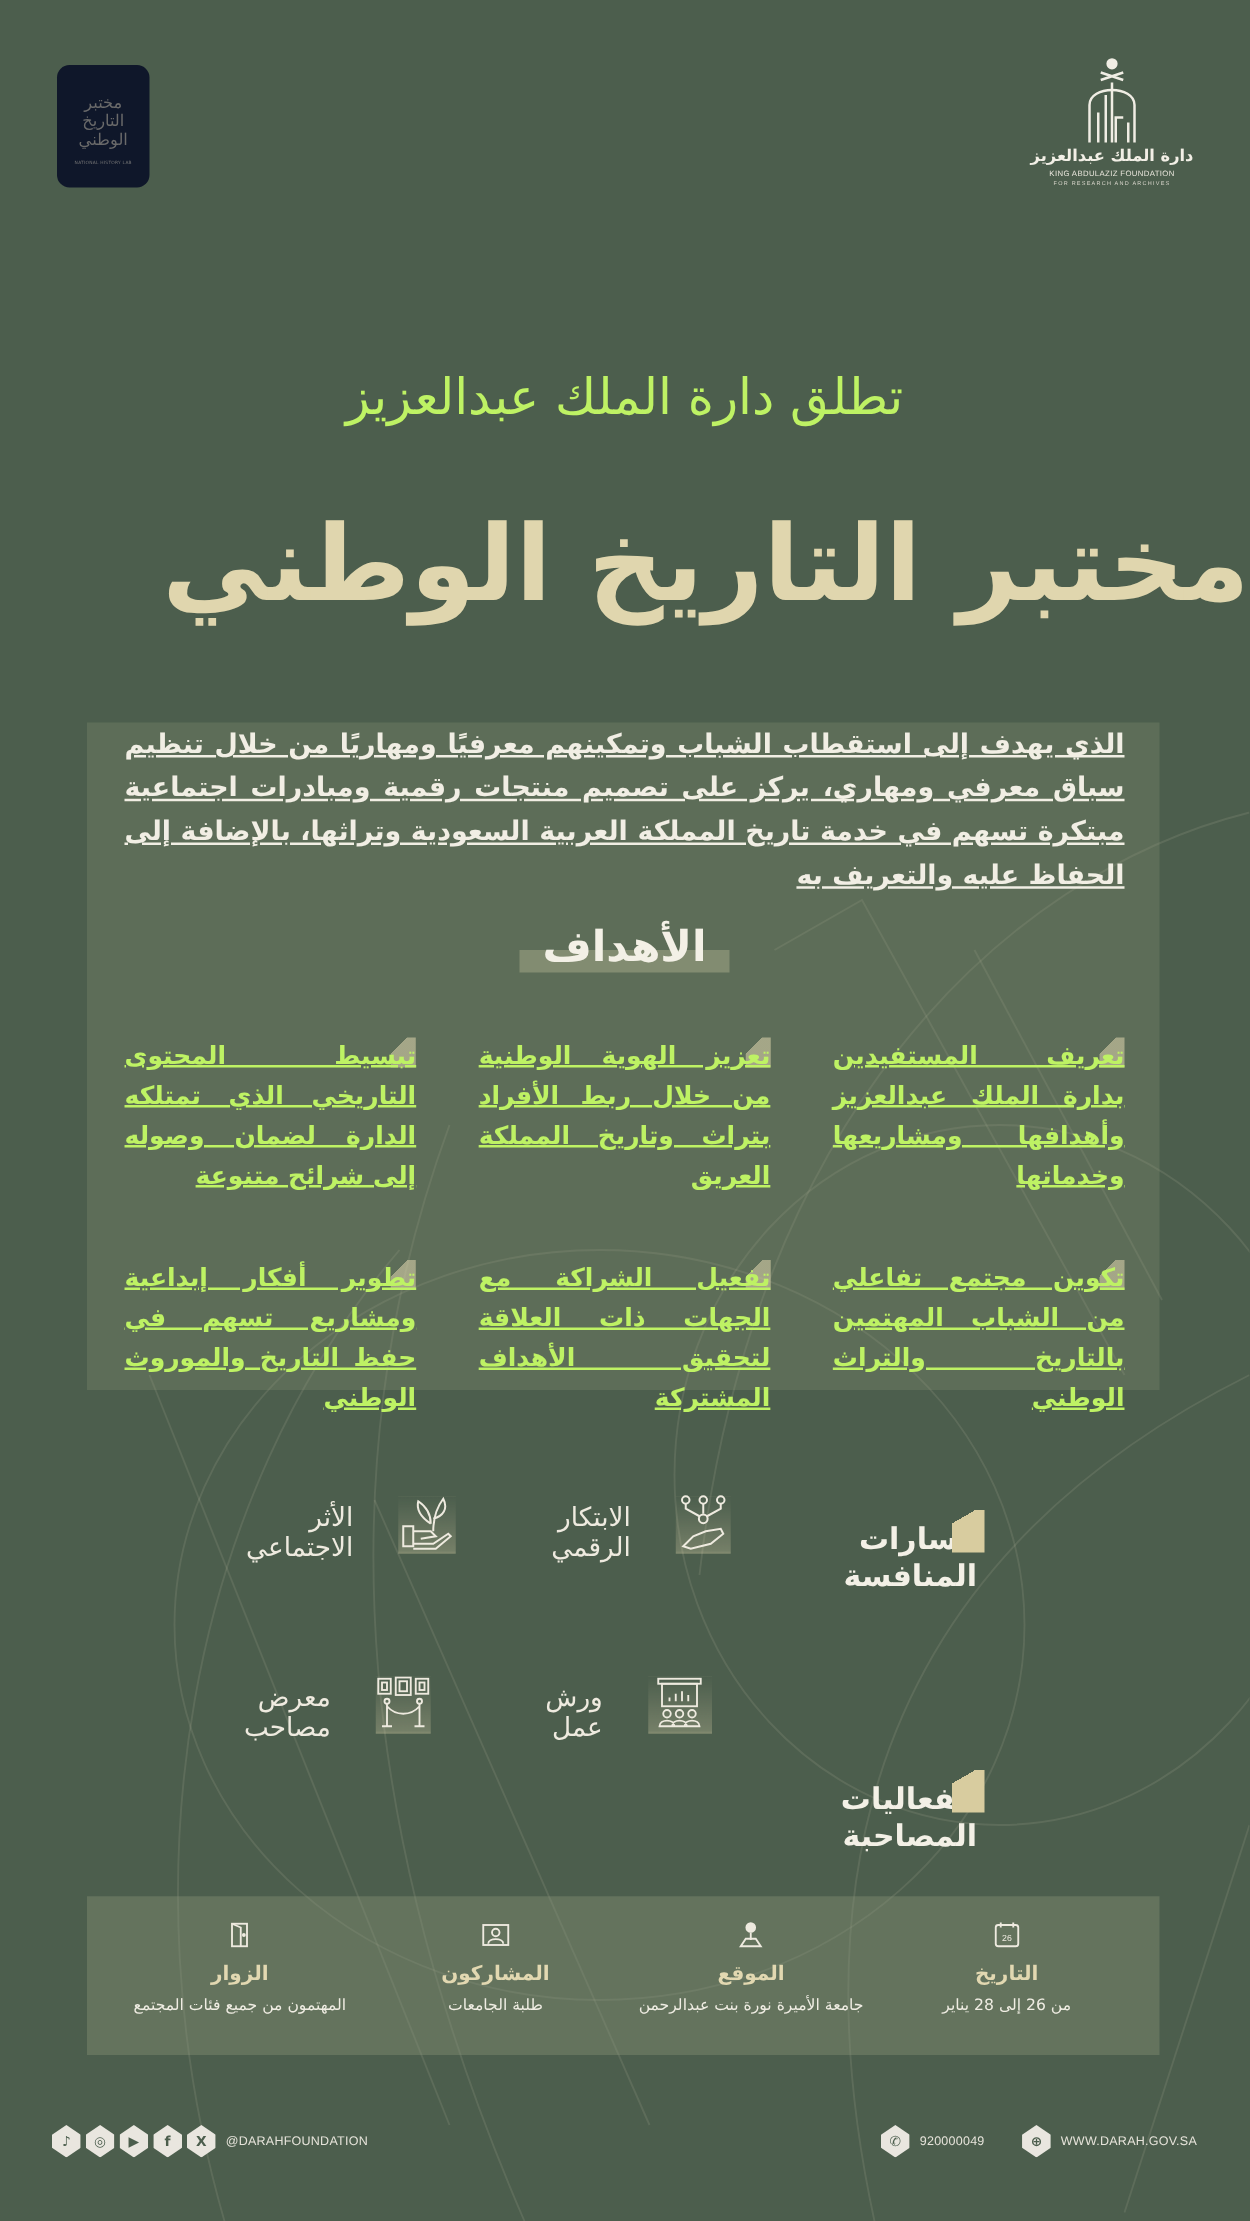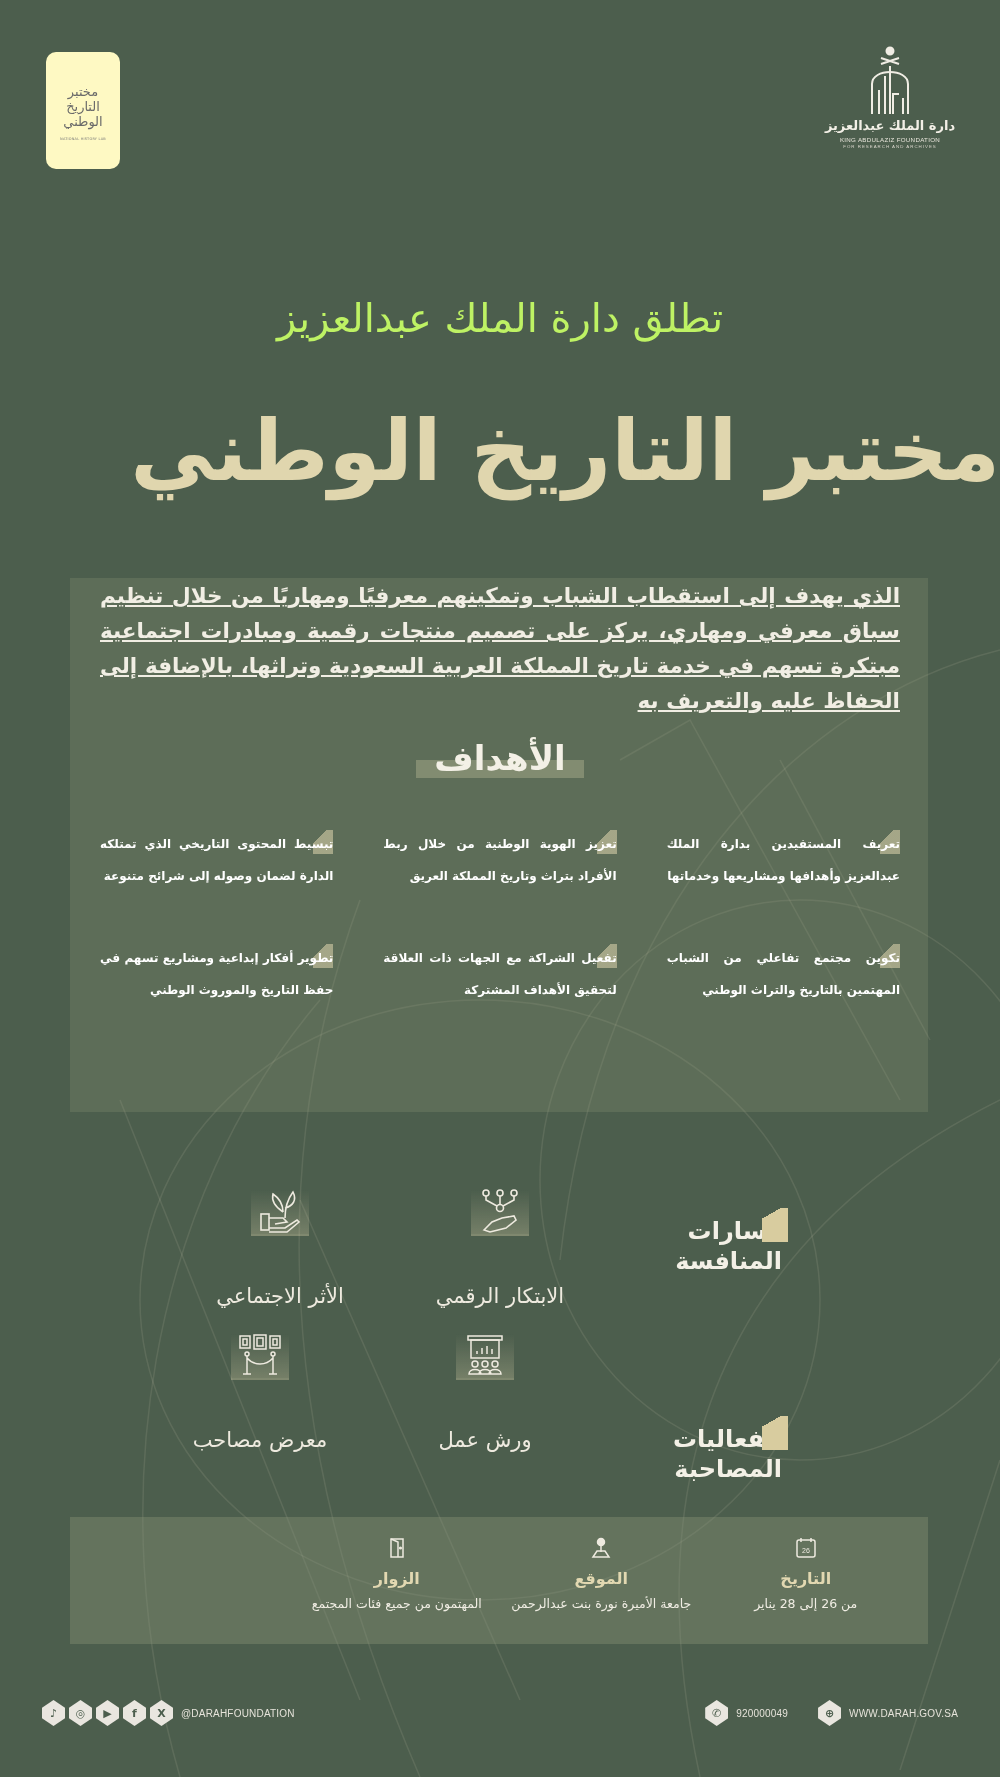--- a/index.html
+++ b/index.html
@@ -9,22 +9,22 @@
     font-family: "DejaVu Sans", sans-serif;
     color: #eeeadc;
     position: relative;
     overflow: hidden;
   }
   .bg-lines { position: absolute; inset: 0; pointer-events: none; }
   .abs { position: absolute; }
 
   
   .lab-logo {
-    left: 46px; top: 52px; width: 74px; height: 117px;
-    background: #fef9c3; border-radius: 10px;
+    left: 46px; top: 52px; width: 74px; height: 98px;
+    background: #0f172a; border-radius: 10px;
     display: flex; flex-direction: column; align-items: center; justify-content: center;
     color: #6a6a6a; direction: rtl; padding-top: 4px;
   }
   .lab-logo .l1 { font-size: 13px; line-height: 15px; font-weight: normal; }
   .lab-logo .l4 { font-size: 3.5px; letter-spacing: 0.2px; margin-top: 8px; direction: ltr; color:#777; }
   .darah-logo {
     left: 820px; top: 46px; width: 140px; height: 114px;
     display: flex; flex-direction: column; align-items: center;
   }
   .darah-logo svg { margin-bottom: 2px; }
@@ -63,41 +63,42 @@
   .goals-title::before {
     content: ""; position: absolute; left: 0; right: 0; top: 22px; height: 18px;
     background: rgba(224, 214, 174, 0.35); z-index: -1;
   }
 
   .goals-grid {
     left: 100px; top: 828px; width: 800px;
     display: grid; grid-template-columns: repeat(3, 1fr); column-gap: 50px; row-gap: 50px;
   }
   .goal {
-    font-size: 12px; line-height: 32px; color: #ffffff; text-align: justify; position: relative;
+    font-size: 20px; line-height: 32px; color: #bef264; text-align: justify; position: relative;
     font-weight: bold;
+    text-decoration: underline;
   }
   .goal .mark {
     position: absolute; right: 0; top: 2px; width: 20px; height: 24px;
     background: linear-gradient(135deg, transparent 30%, rgba(224,214,174,0.55) 30%);
     z-index: 0;
   }
   .goal span.t { position: relative; z-index: 1; }
 
   
   .section-label {
     font-size: 24px; font-weight: bold; color: #f3f0e6; line-height: 30px; text-align: right; position: relative;
   }
   .section-label .mark {
     position: absolute; right: -6px; top: -8px; width: 26px; height: 34px;
     background: linear-gradient(150deg, transparent 22%, #d8cc9f 22%);
     z-index: 0;
   }
   .track-item {
-    width: 170px; display: flex; flex-direction: column; align-items: center; gap: 36px;
+    width: 170px; display: flex; align-items: center; gap: 36px;
   }
   .track-icon-box {
     width: 58px; height: 46px; display: flex; align-items: flex-end; justify-content: center;
     background: linear-gradient(to bottom, rgba(224,214,174,0) 0%, rgba(224,214,174,0.28) 100%);
     border-bottom: 2px solid rgba(224,214,174,0.35);
   }
   .track-label { margin-top: 12px; font-size: 21px; color: #eeeadf; font-weight: normal; }
 
   
   .info-panel {
@@ -272,20 +273,31 @@
     <svg width="22" height="22" viewBox="0 0 22 22">
       <g fill="none" stroke="#eeeadf" stroke-width="1.5">
         <circle cx="11" cy="5" r="3.5" fill="#eeeadf"></circle>
         <path d="M11 9 L11 15 M3 20 L7 14 L15 14 L19 20 Z"></path>
       </g>
     </svg>
     <div class="ttl">الموقع</div>
     <div class="val">جامعة الأميرة نورة بنت عبدالرحمن</div>
   </div>
   <div class="info-cell">
+    <svg width="24" height="22" viewBox="0 0 24 22">
+      <g fill="none" stroke="#eeeadf" stroke-width="1.5">
+        <rect x="2" y="3" width="20" height="16"></rect>
+        <circle cx="12" cy="9" r="3"></circle>
+        <path d="M6 18 C6 13, 18 13, 18 18"></path>
+      </g>
+    </svg>
+    <div class="ttl">المشاركون</div>
+    <div class="val">طلبة الجامعات</div>
+  </div>
+  <div class="info-cell">
     <svg width="22" height="22" viewBox="0 0 22 22">
       <g fill="none" stroke="#eeeadf" stroke-width="1.5">
         <rect x="5" y="2" width="12" height="18"></rect>
         <path d="M5 2 L12 5 L12 20"></path>
         <circle cx="14.5" cy="11" r="0.8" fill="#eeeadf"></circle>
       </g>
     </svg>
     <div class="ttl">الزوار</div>
     <div class="val">المهتمون من جميع فئات المجتمع</div>
   </div>

